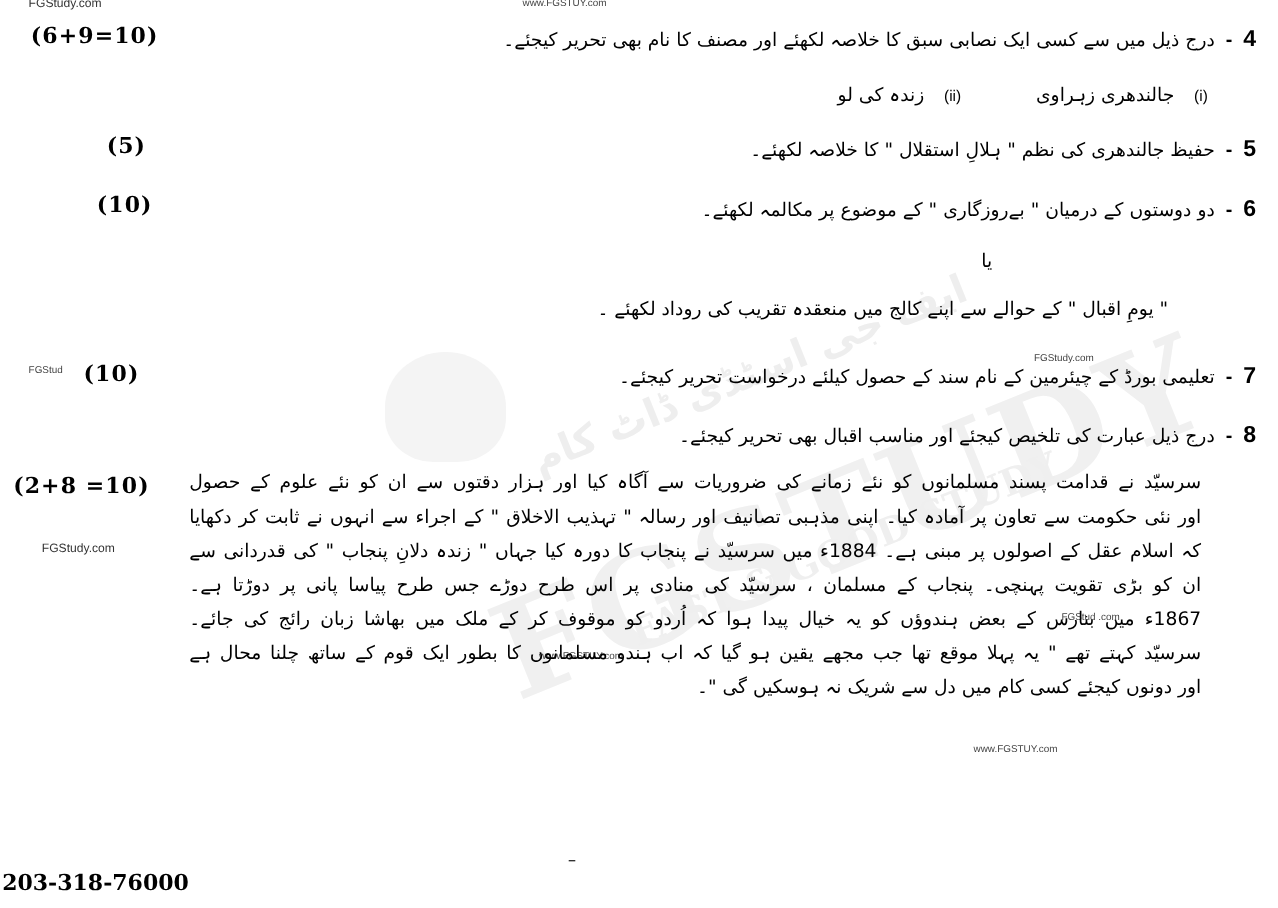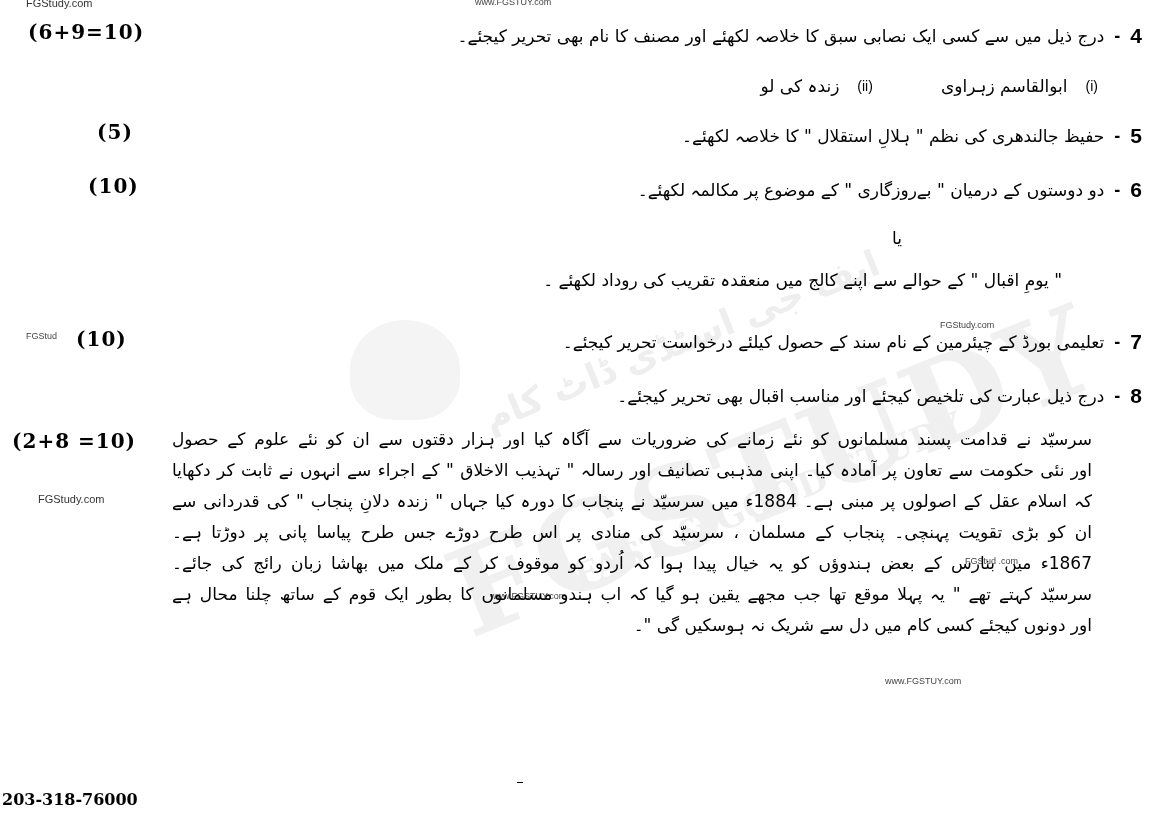--- a/index.html
+++ b/index.html
@@ -8,21 +8,21 @@
   .wm-small { font-family:"Liberation Sans", sans-serif; font-size:11px; color:#333; }
   .wm-tiny { font-family:"Liberation Sans", sans-serif; font-size:9px; color:#444; }
   .marks { font-family:"DejaVu Serif", serif; font-weight:bold; font-size:20px; letter-spacing:1px; }
   .qnum { font-family:"Liberation Sans", sans-serif; font-weight:bold; font-size:21px; }
   .urdu { font-family:"DejaVu Sans", sans-serif; direction:rtl; unicode-bidi:embed; text-align:center; font-size:17px; white-space:nowrap; }
   .qrow { position:absolute; right:20px; display:flex; flex-direction:row-reverse; align-items:center; gap:10px; }
   .qrow .dash { font-family:"Liberation Sans", sans-serif; font-weight:bold; font-size:18px; }
   .para { position:absolute; right:70px; width:920px; }
   .para .line { direction:rtl; text-align:justify; text-align-last:justify; font-size:17px; height:31px; line-height:31px; white-space:nowrap; overflow:hidden; }
   .para .line.last { text-align-last:right; }
-  .footer-num { font-family:"DejaVu Serif", serif; font-weight:bold; font-size:16px; }
+  .footer-num { font-family:"DejaVu Serif", serif; font-weight:bold; font-size:20px; }
   .bg-watermark { position:absolute; color:#ececec; font-family:"DejaVu Serif", serif; font-weight:bold; pointer-events:none; }
   .opts { position:absolute; right:64px; top:76px; display:flex; flex-direction:row-reverse; gap:18px; align-items:center; font-size:16px; }
   .opts .roman { font-family:"Liberation Sans", sans-serif; font-size:14px; direction:ltr; }
 </style>
 </head>
 <body>
 
 <div class="bg-watermark" style="left:430px; top:400px; font-size:120px; transform:rotate(-22deg); color:#f0f0f0; letter-spacing:4px;">FGSTUDY</div>
 <div class="bg-watermark" style="left:560px; top:480px; font-size:34px; transform:rotate(-22deg); color:#efefef;">FAST &amp; GOOD STUDY</div>
 <div class="bg-watermark" style="left:470px; top:320px; font-size:36px; transform:rotate(-22deg); color:#eeeeee; direction:rtl; font-family:'DejaVu Sans', sans-serif;">ایف جی اسٹڈی ڈاٹ کام</div>
@@ -38,21 +38,21 @@
 <div class="abs wm-tiny" style="left:885px; top:676px;">www.FGSTUY.com</div>
 
 <div class="abs marks" style="left:28px; top:20px;">(6+9=10)</div>
 <div class="qrow" style="top:24px;">
   <span class="qnum">4</span>
   <span class="dash">-</span>
   <span class="urdu">درج ذیل میں سے کسی ایک نصابی سبق کا خلاصہ لکھئے اور مصنف کا نام بھی تحریر کیجئے۔</span>
 </div>
 <div class="opts">
   <span class="roman">(i)</span>
-  <span class="urdu" style="margin-left:50px;">ابوالقاسم زہراوی</span>
+  <span class="urdu" style="margin-left:50px;">جالندھری زہراوی</span>
   <span class="roman">(ii)</span>
   <span class="urdu">زندہ کی لو</span>
 </div>
 
 <div class="abs marks" style="left:97px; top:120px;">(5)</div>
 <div class="qrow" style="top:124px;">
   <span class="qnum">5</span>
   <span class="dash">-</span>
   <span class="urdu">حفیظ جالندھری کی نظم " ہلالِ استقلال " کا خلاصہ لکھئے۔</span>
 </div>

